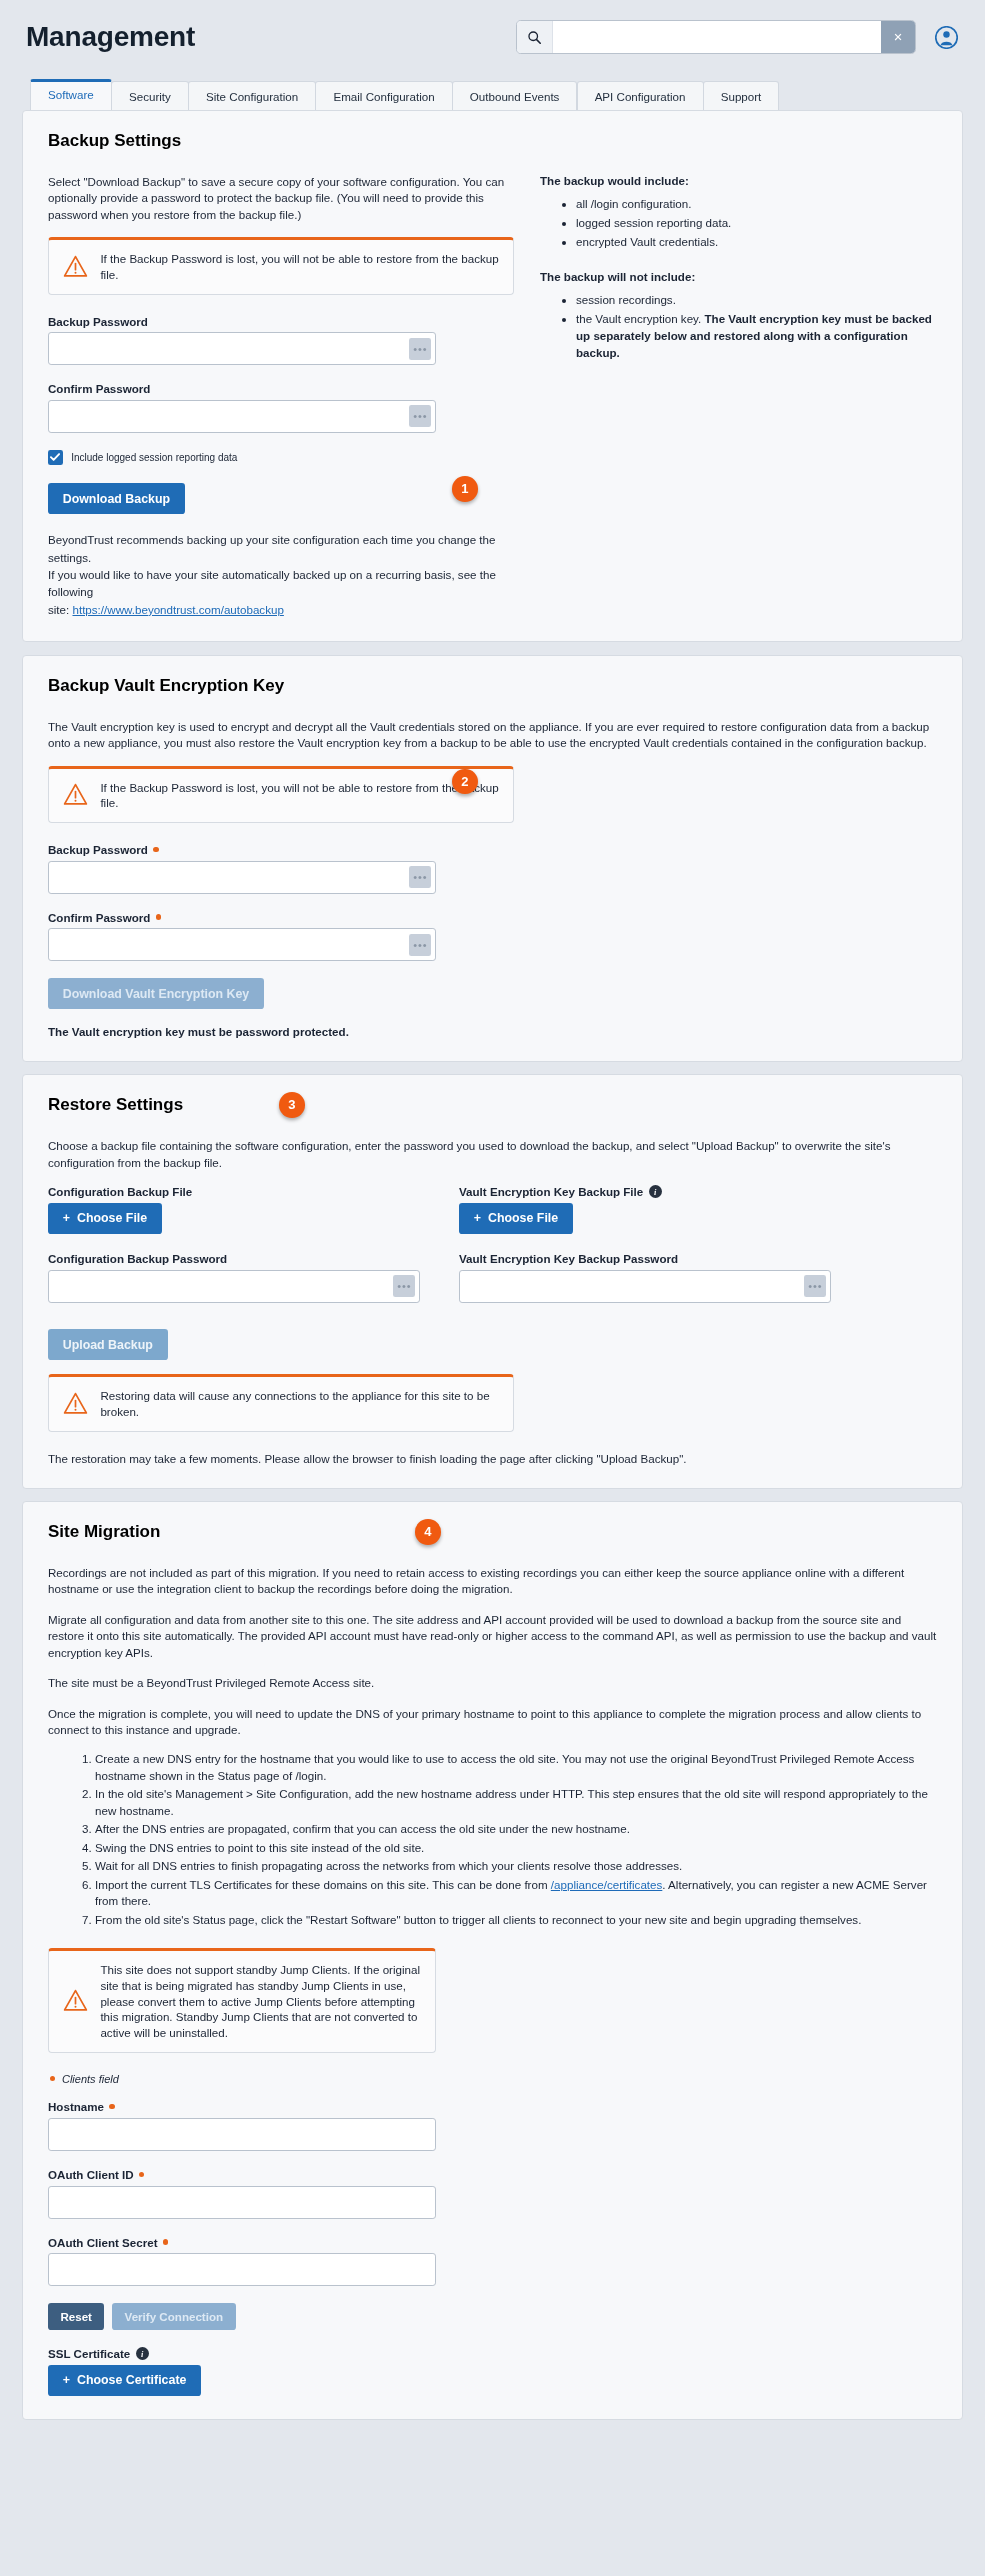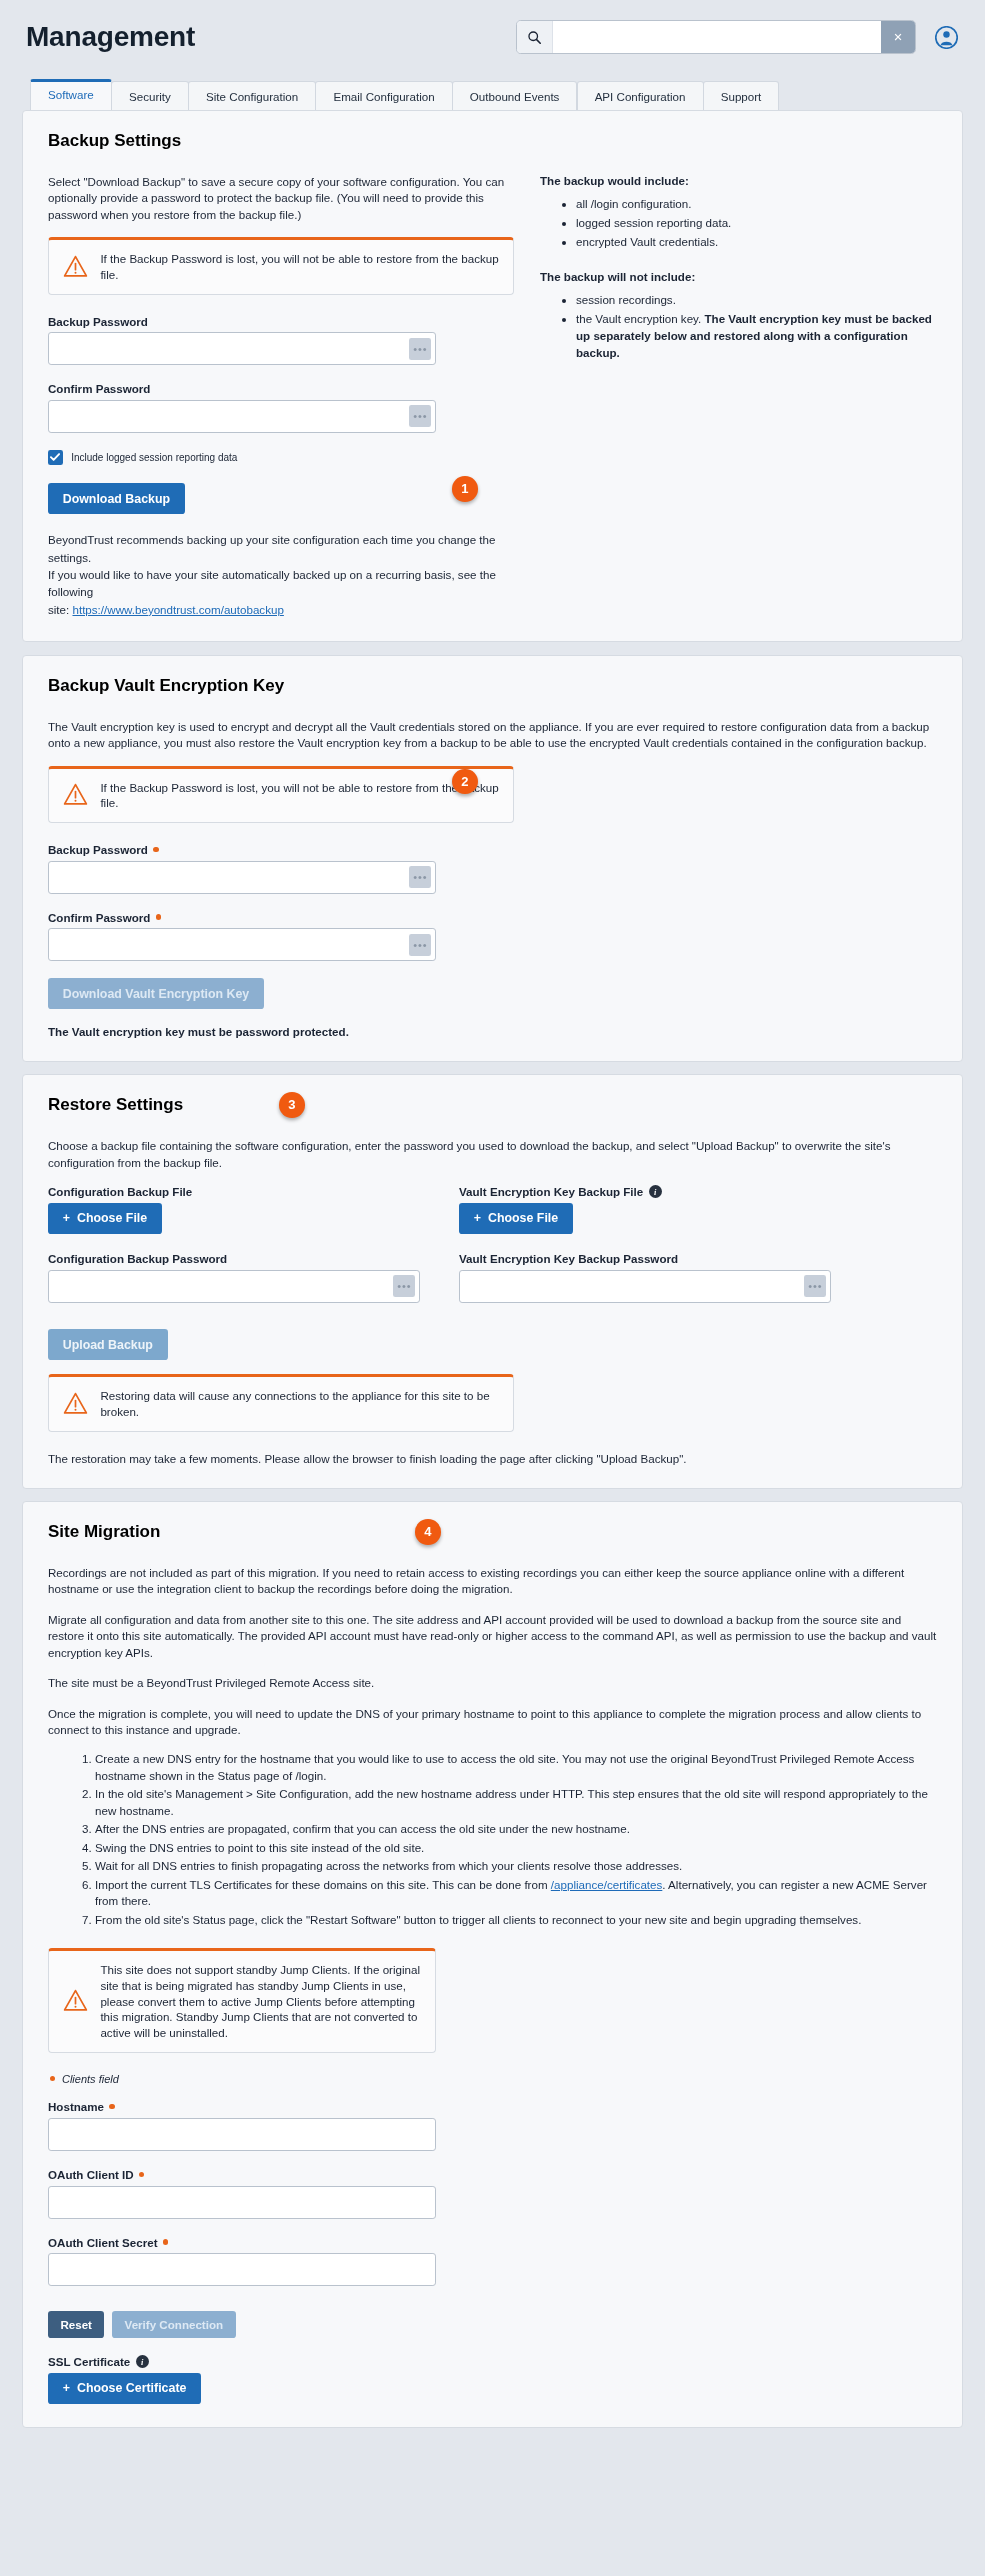--- a/index.html
+++ b/index.html
@@ -236,21 +236,21 @@
     padding: 8.5px 14.7px;
     cursor: pointer;
     display: inline-flex;
     align-items: center;
     gap: 7px;
   }
   .btn-primary { background: #1f6cb6; }
   .btn-dark    { background: #3d5e80; }
   .btn-muted   { background: #8cafd0; color:#dde9f4; cursor: default; }
   .btn-muted2  { background: #7da8cd; color:#eef4f9; }
-  .btn-sm { padding: 7px 12.4px; font-size: 11.6px; margin-top: 8px; }
+  .btn-sm { padding: 7px 12.4px; font-size: 11.6px; }
 
   
   .callout {
     position: absolute;
     width: 25.6px; height: 25.6px;
     border-radius: 50%;
     background: #f05a10;
     color: #fff;
     font-size: 13px;
     font-weight: 700;

